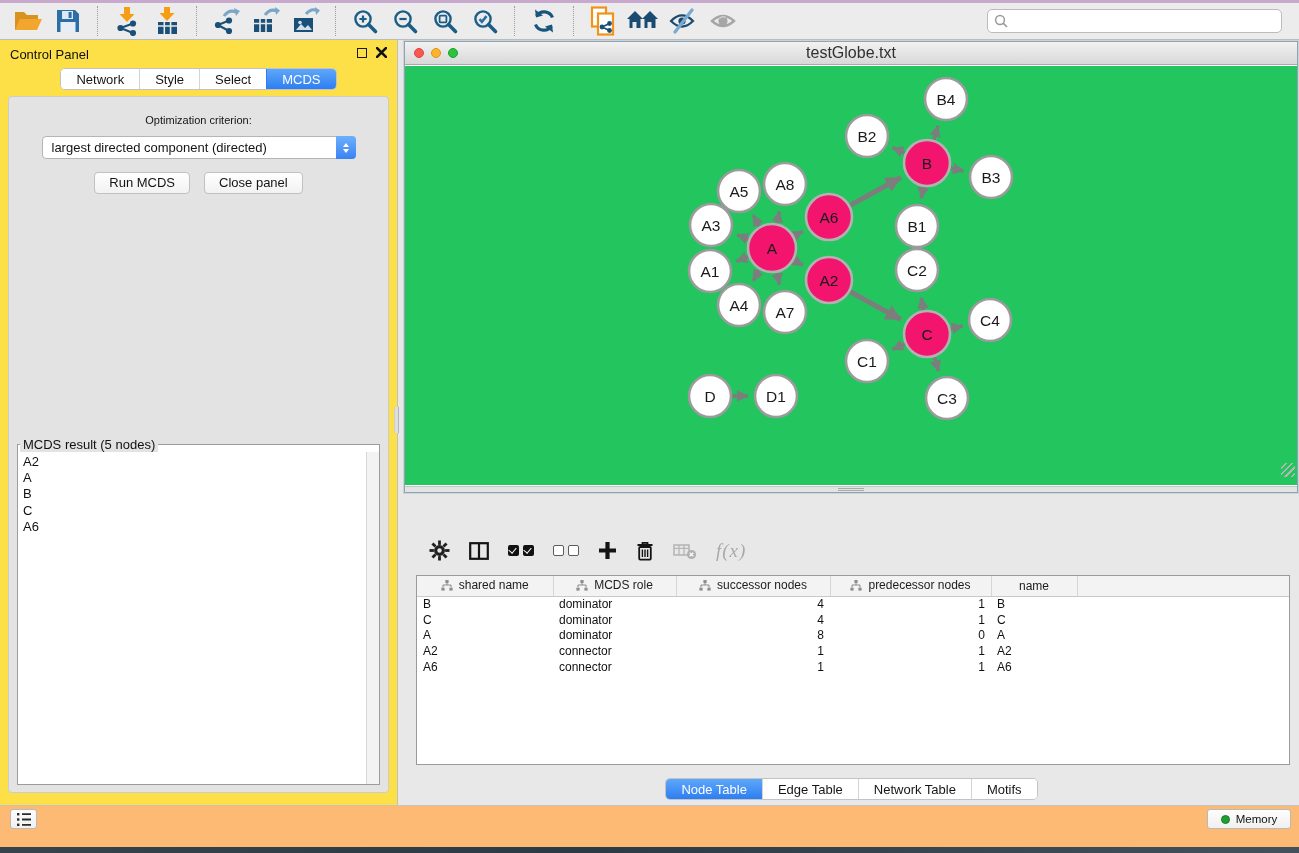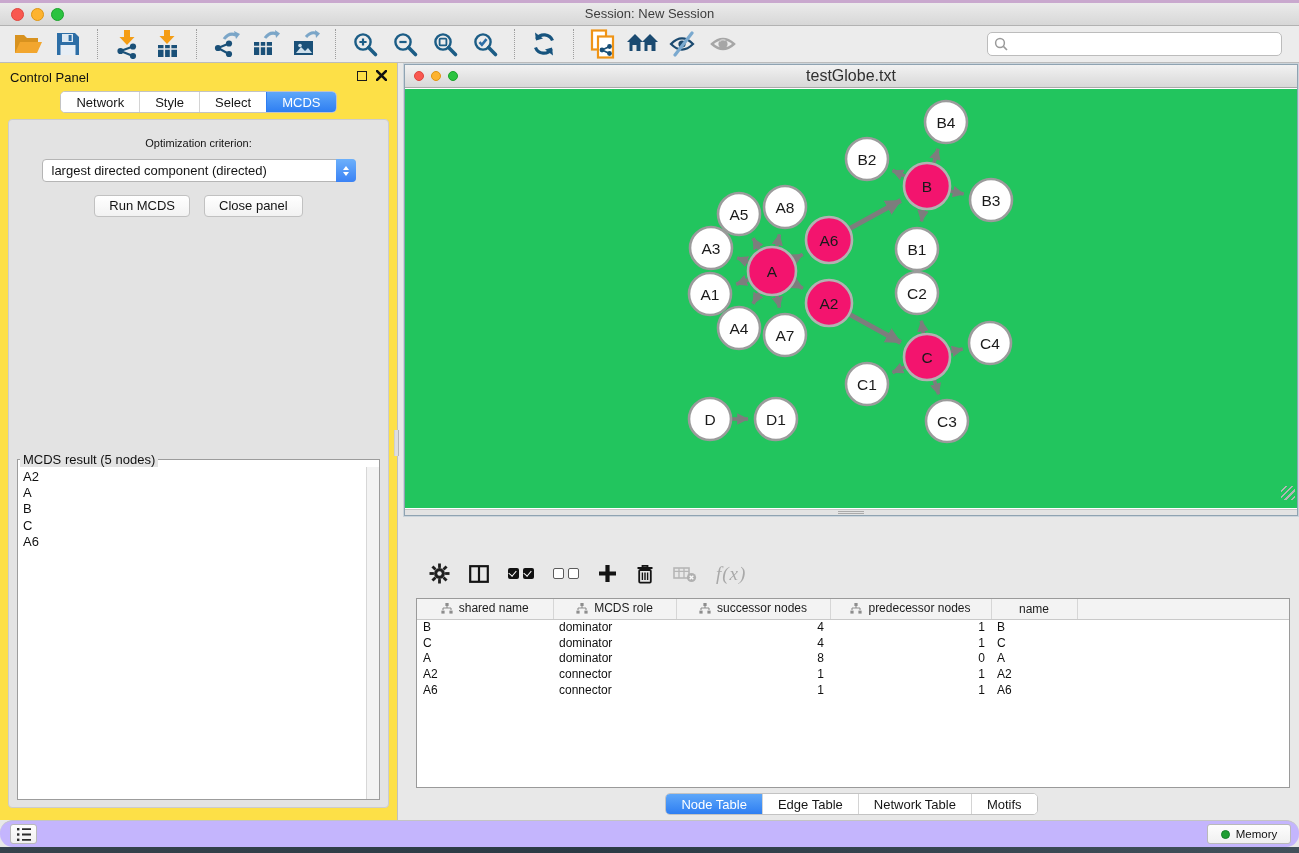--- a/index.html
+++ b/index.html
@@ -88,44 +88,36 @@
   table.grid th .hdr { display:inline-flex; align-items:center; gap:6px;justify-content:space-between; }
   table.grid td { height:15.8px; font-size:12px; color:#101010; white-space:nowrap; overflow:hidden; padding:0 6px; }
   td.c0 { padding-left:7px; }
   td.c2 { text-align:right; padding-right:17px; }
   td.c3 { text-align:right; padding-right:6px; }
   td.c4 { padding-left:11px; }
 
   .ttabs-row { position:absolute; left:0; right:0; bottom:5px; display:flex; justify-content:center; }
 
   
-  .statusbar { height:27px; flex:0 0 auto; background:#c4b5fd; border-top:1px solid #c4c4c4; position:relative;border-radius:13px; }
+  .statusbar { height:42px; flex:0 0 auto; background:#fdba74; border-top:1px solid #c4c4c4; position:relative; }
   .sbtn { position:absolute; top:3px; height:20px; background:linear-gradient(#fdfdfd,#f0f0f0); border:1px solid #b9b9b9; border-radius:3px; display:flex; align-items:center; justify-content:center; }
   .sbtn.list { left:10px; width:27px; }
   .sbtn.memory { right:8px; width:84px; gap:6px; font-size:11.5px; color:#111; }
   .memdot { width:9px; height:9px; border-radius:50%; background:#1f9e33; border:1px solid #15802a; }
 
   .xicon { display:inline-block; }
 </style>
 </head>
 <body>
 
 <div class="wall-top"></div>
 <div class="wall-bottom"></div>
 
 <div class="app">
 
-  <div class="titlebar">
-    <div class="lights">
-      <div class="light red"></div>
-      <div class="light yellow"></div>
-      <div class="light green"></div>
-    </div>
-    <div class="title-text">Session: New Session</div>
-  </div>
 
   <div class="toolbar">
     <div class="tbtn">
       <svg width="30" height="26" viewBox="0 0 30 26">
           <path d="M2 4h9l3 3h11v4H9L4 22H2z" fill="#d8921f"></path>
           <path d="M7 11h22l-5 11H2z" fill="#f2a62e"></path>
         </svg>
     </div>
     <div class="tbtn">
       <svg width="26" height="26" viewBox="0 0 26 26">

